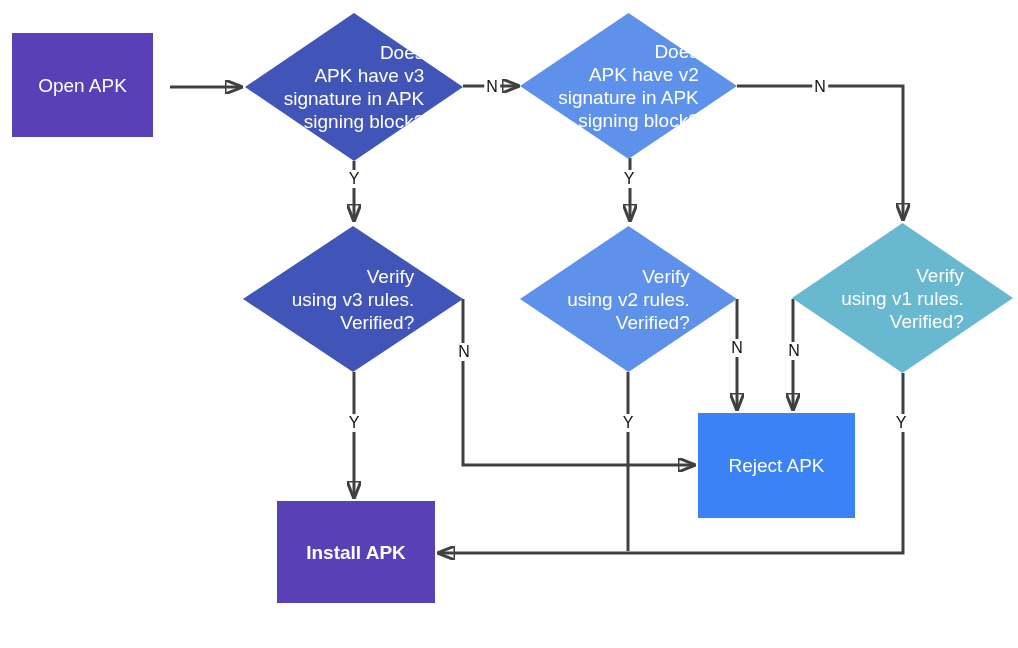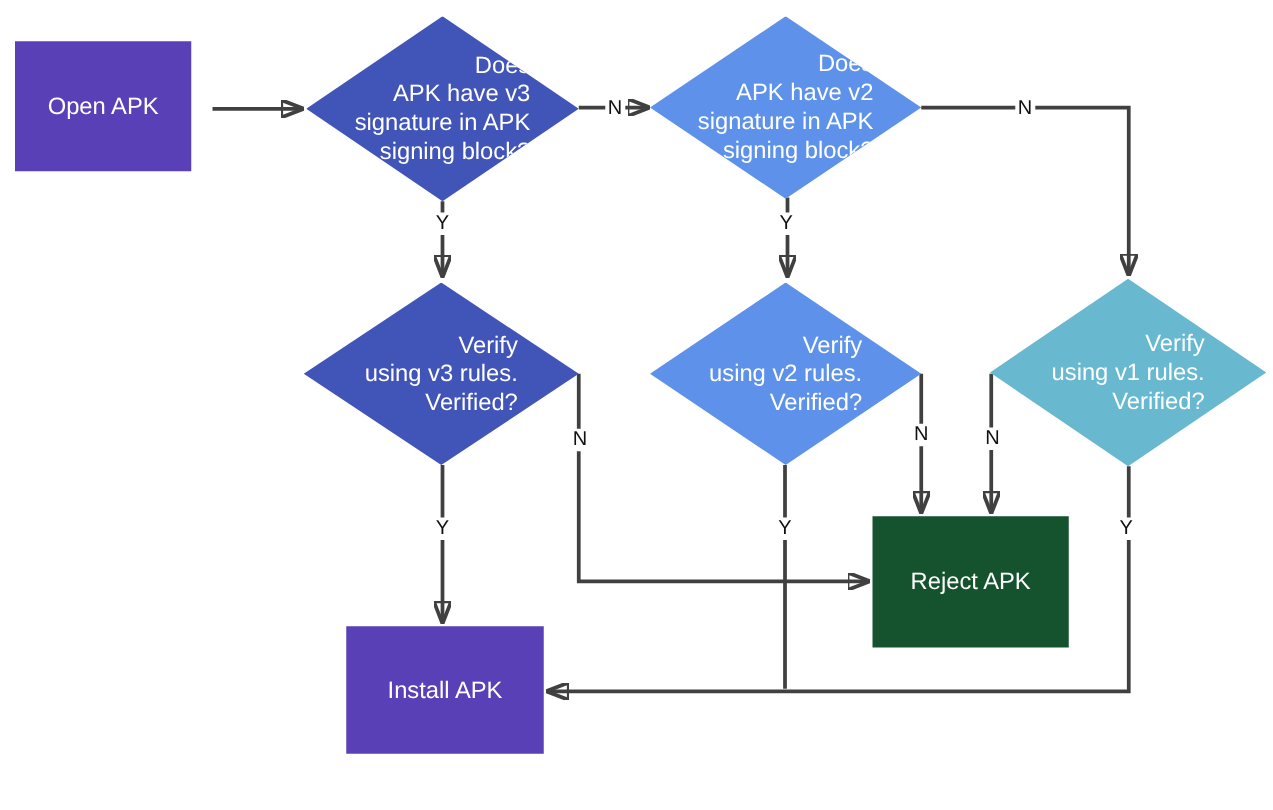--- a/index.html
+++ b/index.html
@@ -62,23 +62,23 @@
 Verified?</div>
 
   <div class="node diamond" style="left: 520px; top: 226px; width: 217px; height: 146px; background: rgb(94, 146, 234);">Verify
 using v2 rules.
 Verified?</div>
 
   <div class="node diamond" style="left: 792px; top: 223px; width: 221px; height: 150px; background: rgb(104, 184, 208);">Verify
 using v1 rules.
 Verified?</div>
 
-  <div class="node" style="left: 698px; top: 413px; width: 157px; height: 105px; background: #14532d;">Reject APK</div>
+  <div class="node" style="left: 698px; top: 413px; width: 157px; height: 105px; background: #3b82f6;">Reject APK</div>
 
-  <div class="node" style="left: 277px; top: 501px; width: 158px; height: 102px; background: rgb(90, 64, 182);">Install APK</div>
+  <div class="node" style="left: 277px; top: 501px; width: 158px; height: 102px; background: rgb(90, 64, 182); font-weight: bold;">Install APK</div>
 
   <div class="edge-label" style="left:492px;top:87px;">N</div>
   <div class="edge-label" style="left:354px;top:179px;">Y</div>
   <div class="edge-label" style="left:629px;top:179px;">Y</div>
   <div class="edge-label" style="left:820px;top:87px;">N</div>
   <div class="edge-label" style="left:354px;top:423px;">Y</div>
   <div class="edge-label" style="left:464px;top:352px;">N</div>
   <div class="edge-label" style="left:737px;top:348px;">N</div>
   <div class="edge-label" style="left:628px;top:423px;">Y</div>
   <div class="edge-label" style="left:794px;top:351px;">N</div>

